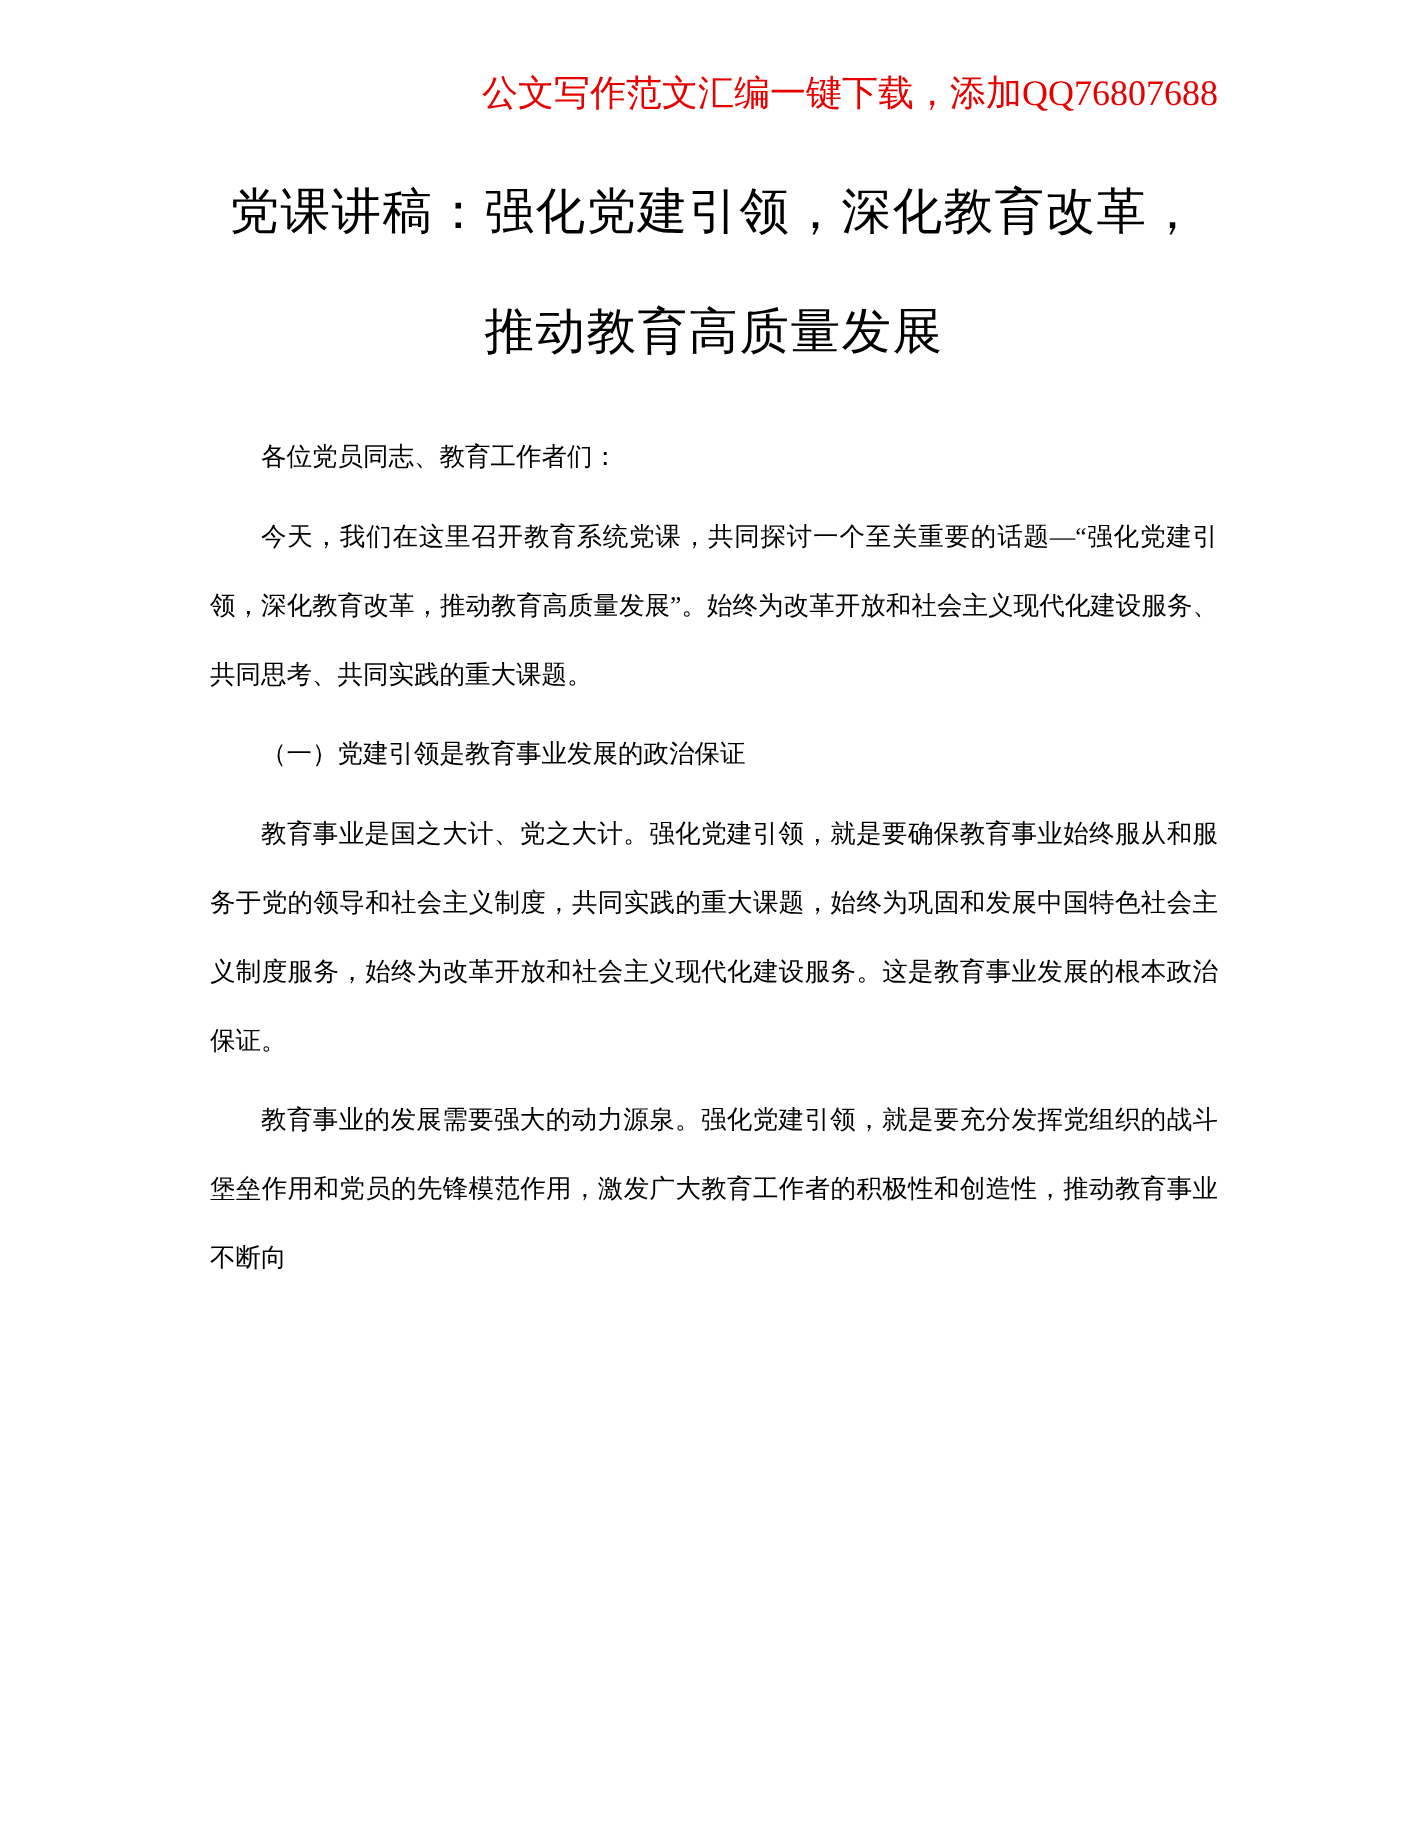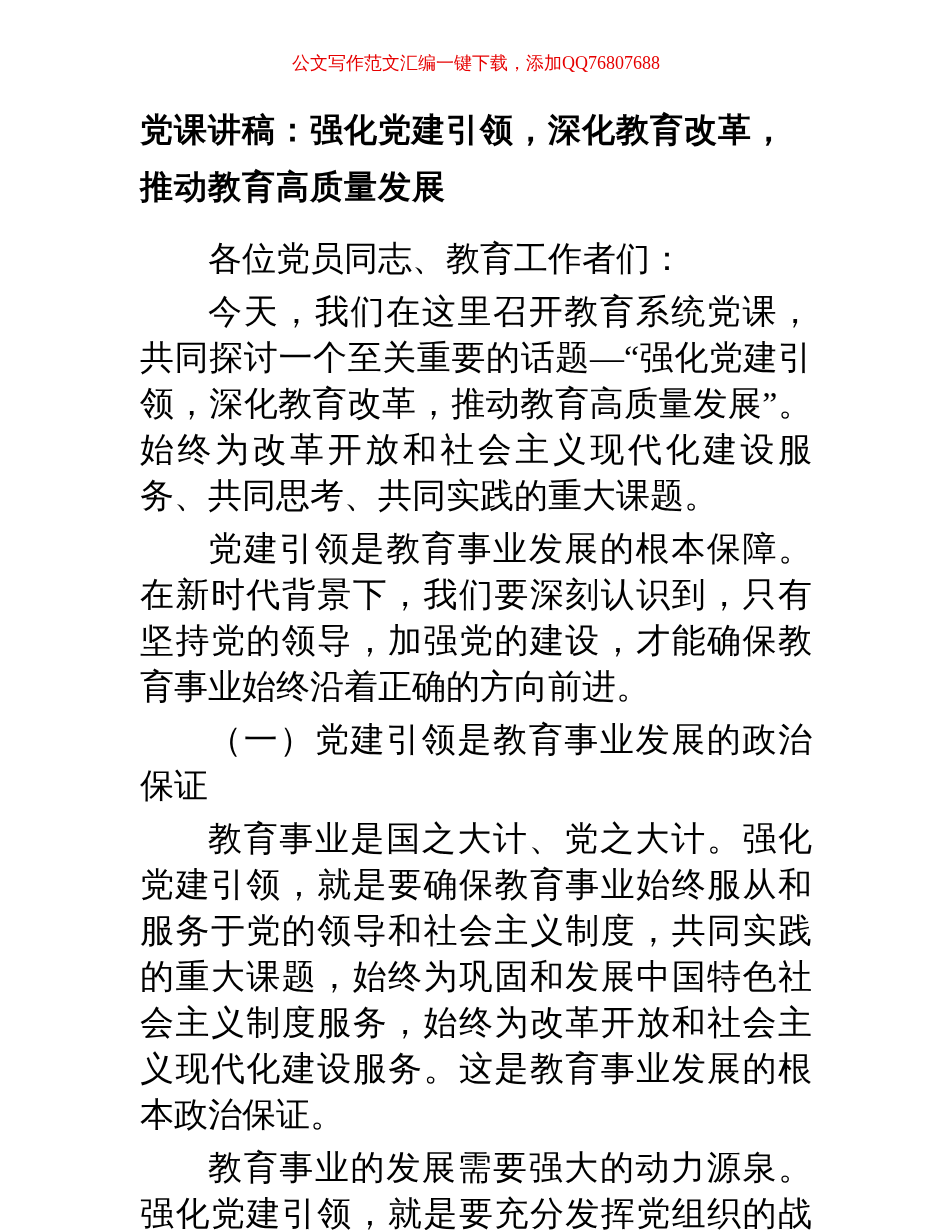--- a/index.html
+++ b/index.html
@@ -15,57 +15,57 @@
   }
   .page {
     width: 950px;
     min-height: 1230px;
     box-sizing: border-box;
     margin: 0 auto;
     padding: 50px 138px 60px 140px;
     background: #ffffff;
   }
   .notice {
-    text-align: center;
-    font-size: 18px;
+    text-align: right;
+    font-size: 24px;
     line-height: 26px;
     font-weight: 400;
     margin: 0 0 26px 0;
     font-family: "Liberation Serif", "DejaVu Serif", serif;
   }
   .title {
     font-size: 33px;
-    font-weight: 700;
-    line-height: 57px;
+    font-weight: 400;
+    line-height: 80px;
+    text-align: center;
     margin: 0 0 20px 0;
     letter-spacing: 1px;
   }
   .doc-body {
     margin: 0;
   }
   .para {
-    font-size: 34px;
+    font-size: 17px;
     line-height: 46px;
     margin: 0 0 7px 0;
     text-align: justify;
     text-indent: 2em;
     word-break: break-all;
     font-weight: 400;
   }
   .para-heading {
     font-weight: 400;
   }
 </style>
 </head>
 <body>
 
 <div class="page">
   <div class="notice" style="color: rgb(230, 0, 0);">公文写作范文汇编一键下载，添加QQ76807688</div>
   <h1 class="title">党课讲稿：强化党建引领，深化教育改革，推动教育高质量发展</h1>
   <div class="doc-body" id="paragraphs">
       <p class="para para-salutation">各位党员同志、教育工作者们：</p>
       <p class="para para-body">今天，我们在这里召开教育系统党课，共同探讨一个至关重要的话题—“强化党建引领，深化教育改革，推动教育高质量发展”。始终为改革开放和社会主义现代化建设服务、共同思考、共同实践的重大课题。</p>
-      <p class="para para-body">党建引领是教育事业发展的根本保障。在新时代背景下，我们要深刻认识到，只有坚持党的领导，加强党的建设，才能确保教育事业始终沿着正确的方向前进。</p>
       <p class="para para-heading">（一）党建引领是教育事业发展的政治保证</p>
       <p class="para para-body">教育事业是国之大计、党之大计。强化党建引领，就是要确保教育事业始终服从和服务于党的领导和社会主义制度，共同实践的重大课题，始终为巩固和发展中国特色社会主义制度服务，始终为改革开放和社会主义现代化建设服务。这是教育事业发展的根本政治保证。</p>
       <p class="para para-body">教育事业的发展需要强大的动力源泉。强化党建引领，就是要充分发挥党组织的战斗堡垒作用和党员的先锋模范作用，激发广大教育工作者的积极性和创造性，推动教育事业不断向</p>
     </div>
 </div>
 
 </body></html>

